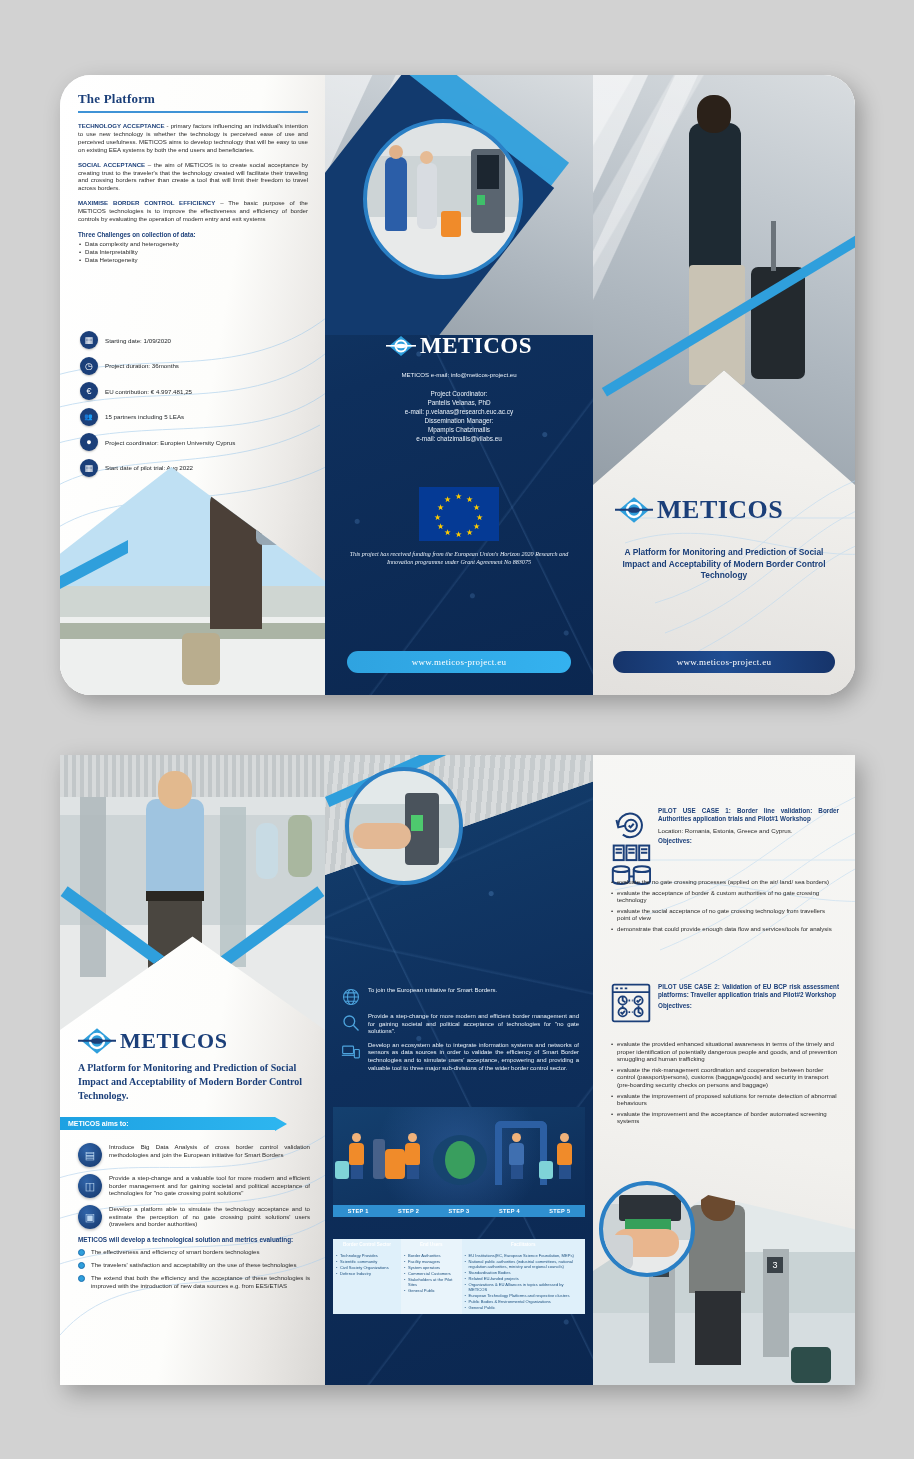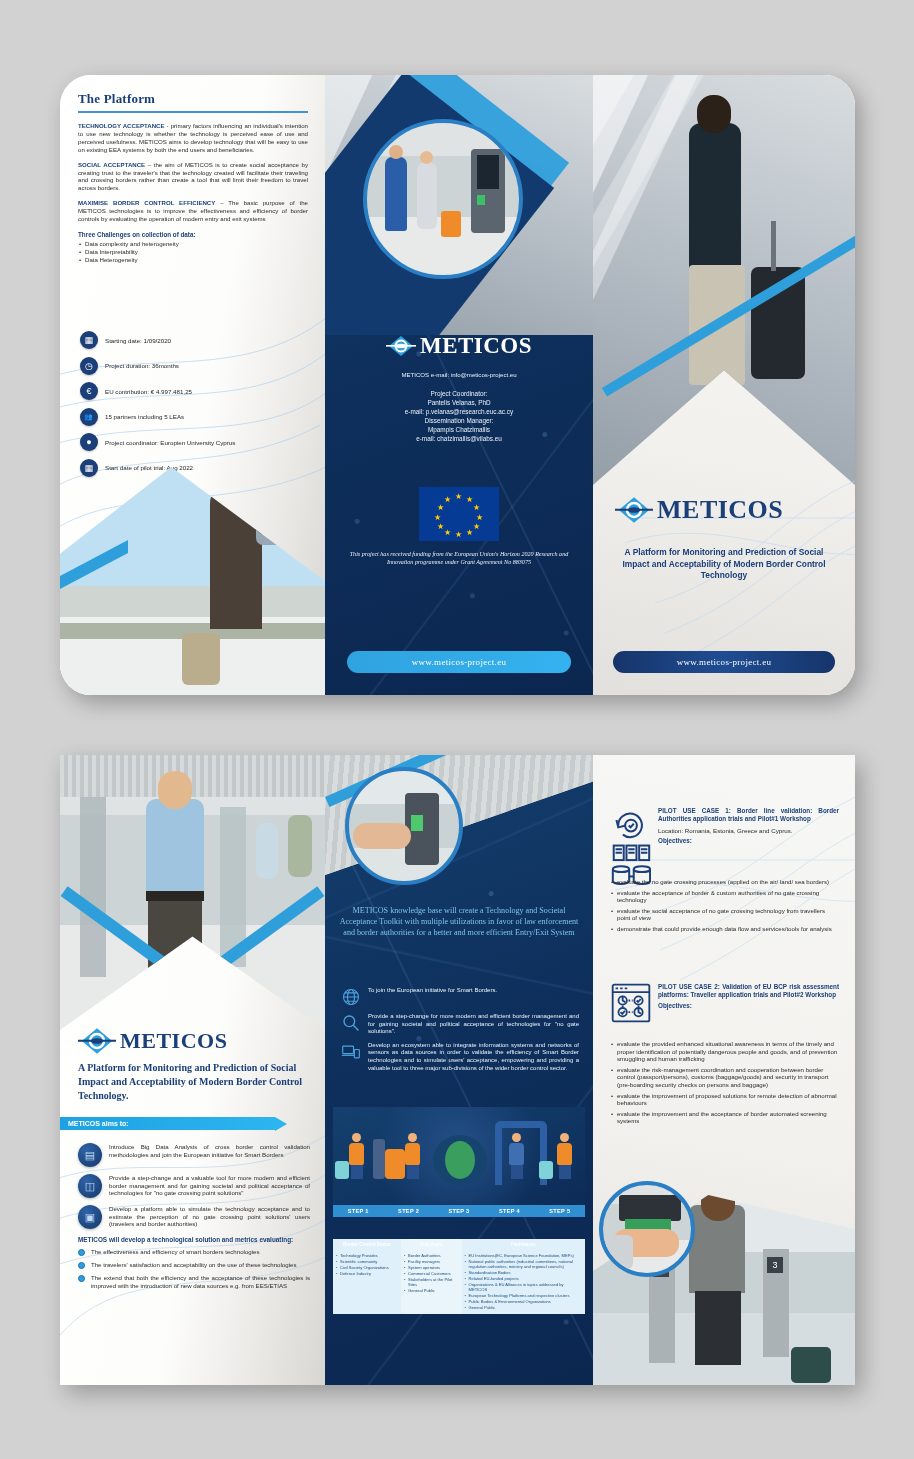--- a/index.html
+++ b/index.html
@@ -475,21 +475,20 @@
     </div>
     <div style="position:absolute;left:0;top:42px;width:300px;height:11px;background:#2f9fdc;
                 transform:rotate(-24deg);transform-origin:left top;"></div>
 
     <div class="photo circle-photo ph-egate" style="left:20px;top:12px;width:118px;height:118px;">
       <div style="position:absolute;left:56px;top:22px;width:34px;height:72px;background:#4a535c;border-radius:4px;"></div>
       <div style="position:absolute;left:62px;top:44px;width:12px;height:16px;background:#4ec96e;"></div>
       <div style="position:absolute;left:4px;top:52px;width:58px;height:26px;background:#e3b894;border-radius:13px;"></div>
     </div>
 
-    <div class="knowledge" style="position:absolute;left:14px;top:150px;width:240px;">METICOS knowledge base will create a Technology and Societal Acceptance Toolkit with multiple utilizations in favor of law enforcement and border authorities for a better and more efficient Entry/Exit System</div>
 
     <div style="position:absolute;left:16px;top:232px;width:238px;">
       <div class="bullet-row">
         <div class="bi">
           <svg viewBox="0 0 24 24" width="20" height="20" fill="none" stroke="#4da3dd" stroke-width="1.3">
             <circle cx="12" cy="12" r="9"></circle>
               <ellipse cx="12" cy="12" rx="4.2" ry="9"></ellipse>
             <path d="M3 12h18M4.6 7h14.8M4.6 17h14.8"></path>
           </svg>
         </div>

